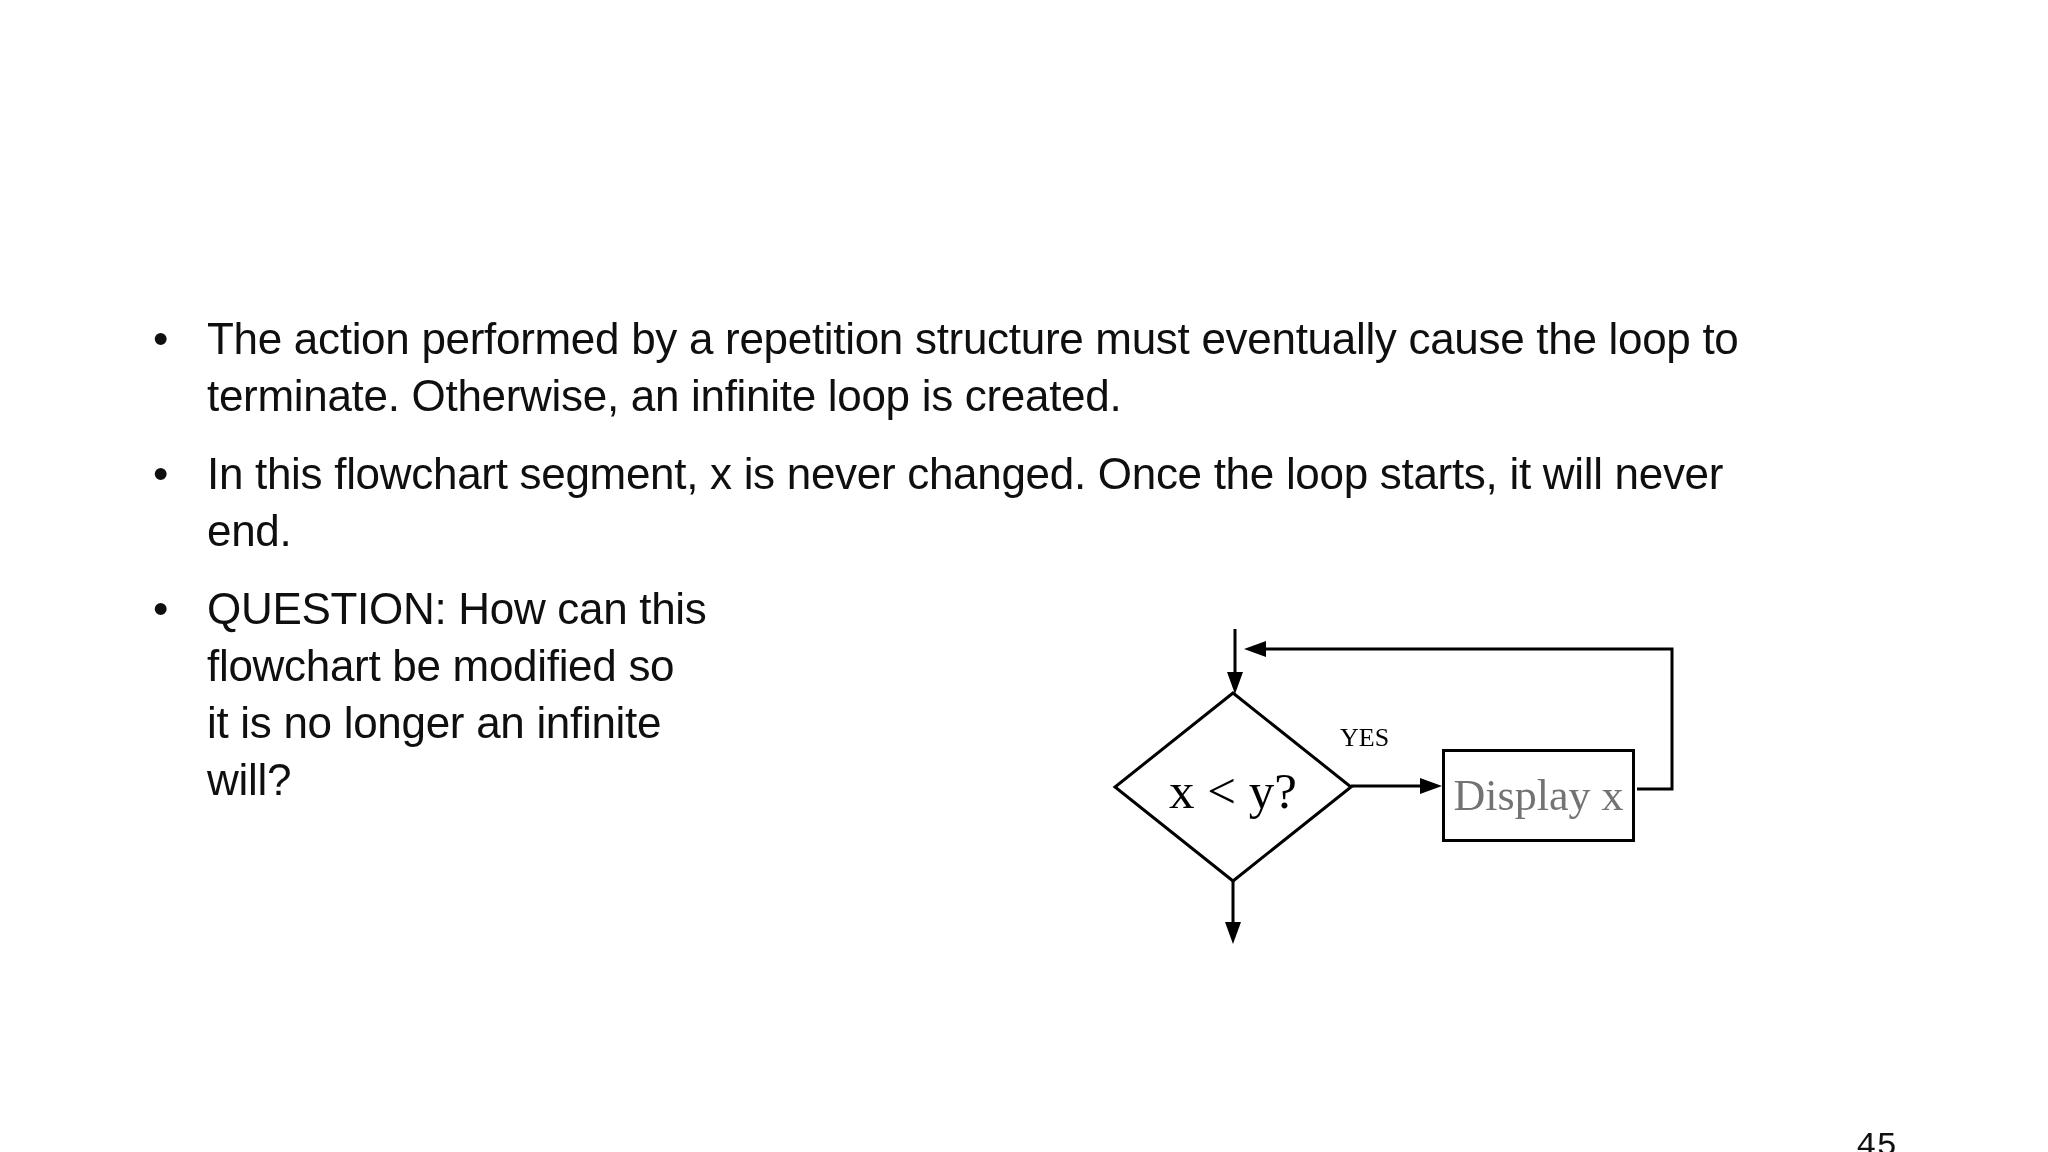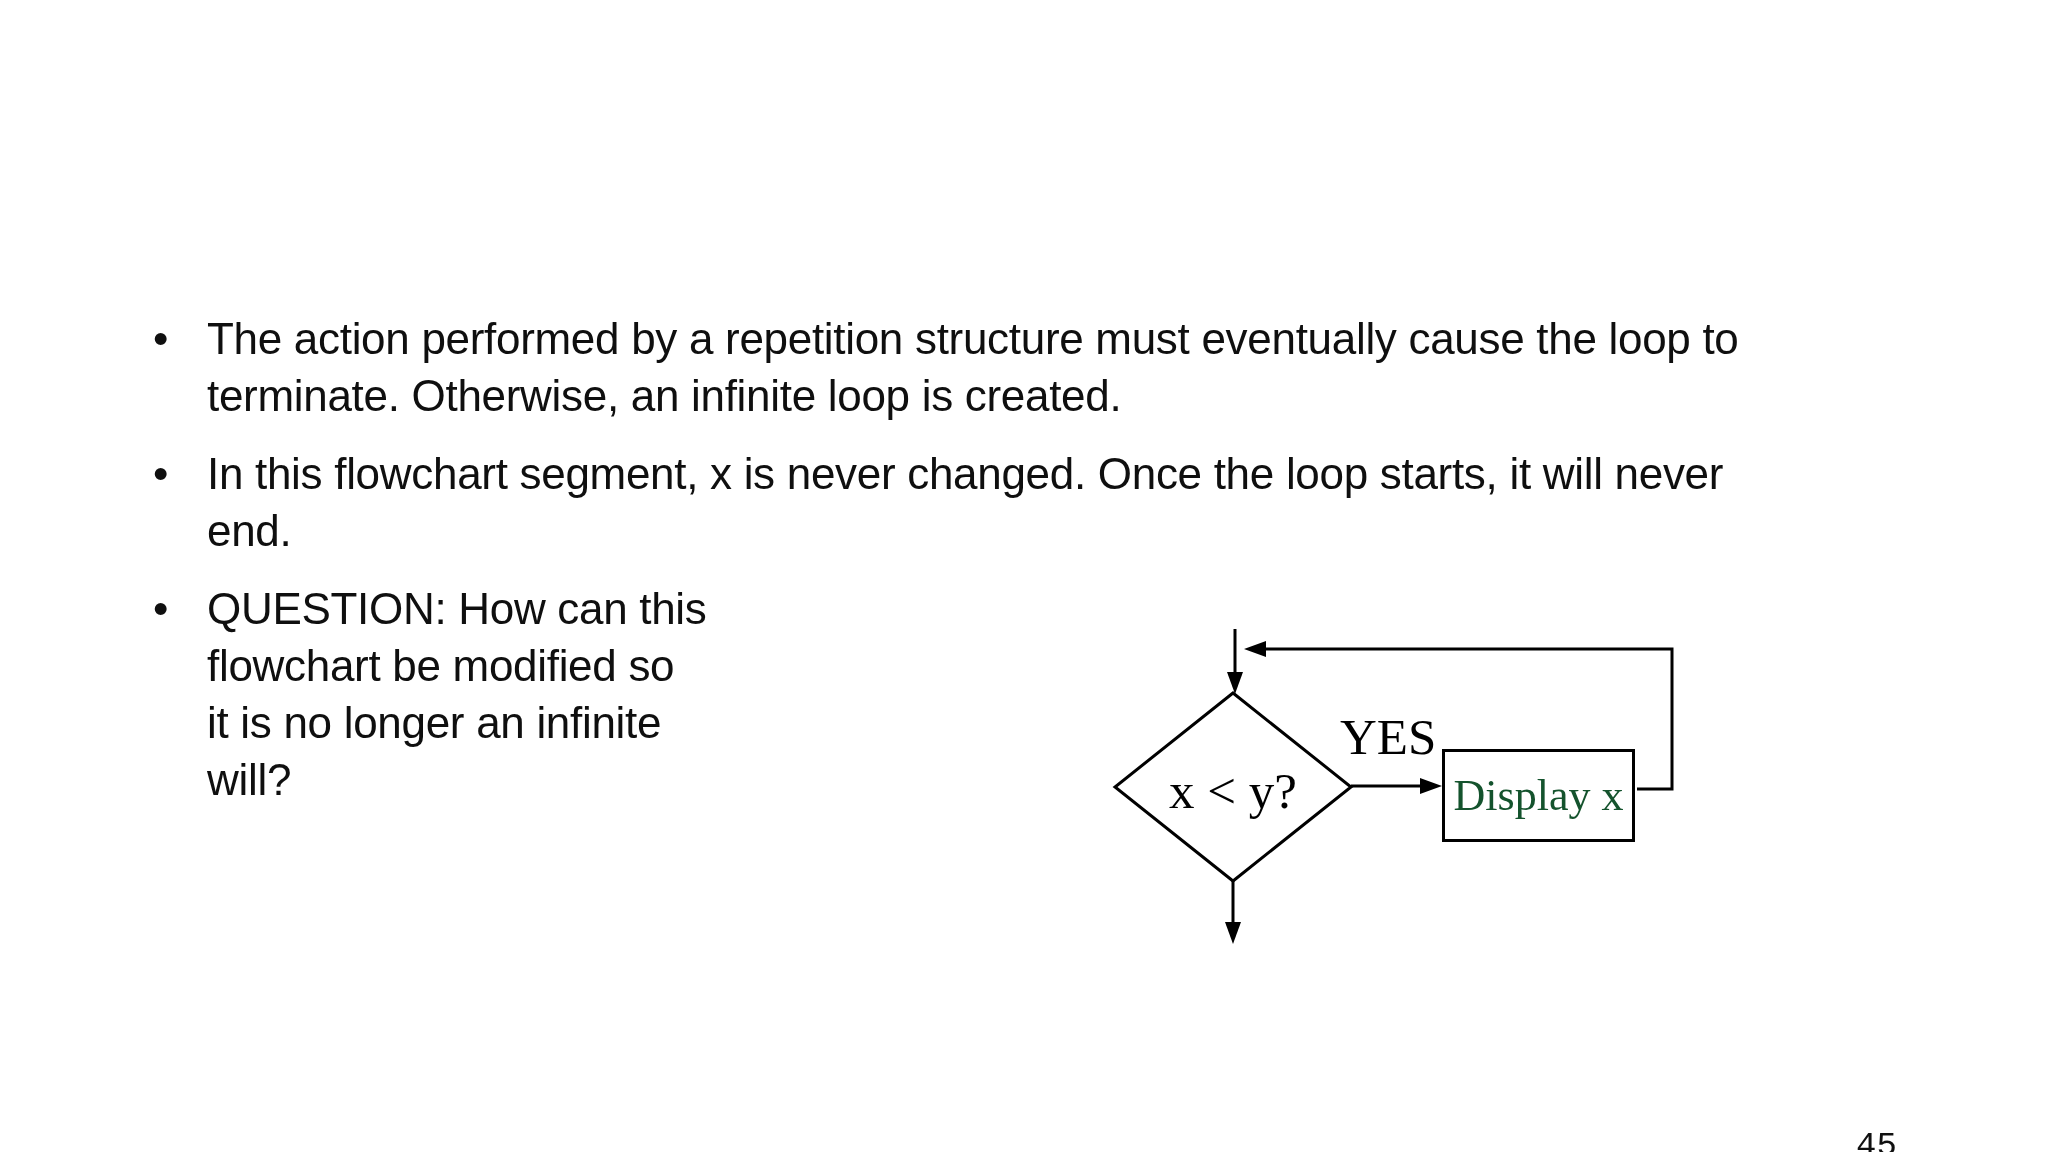--- a/index.html
+++ b/index.html
@@ -76,40 +76,40 @@
     width: 300px;
     height: 80px;
     display: flex;
     align-items: center;
     justify-content: center;
     font-size: 51px;
   }
   .yes-label {
     left: 1340px;
     top: 718px;
-    font-size: 51px;
+    font-size: 26px;
     line-height: 39px;
   }
   .process-box {
     position: absolute;
     left: 1442px;
     top: 749px;
     width: 193px;
     height: 93px;
     box-sizing: border-box;
     border: 3px solid #000000;
     background: #ffffff;
     display: flex;
     align-items: center;
     justify-content: center;
   }
   .process-box .fc-box-text {
     font-family: "Liberation Serif", serif;
     font-size: 44px;
-    color: #14532d;
+    color: #737373;
     white-space: nowrap;
   }
   .page-number {
     position: absolute;
     left: 1856px;
     top: 1127px;
     font-family: Liberation Mono, monospace;
     font-size: 34px;
     color: #101010;
   }

